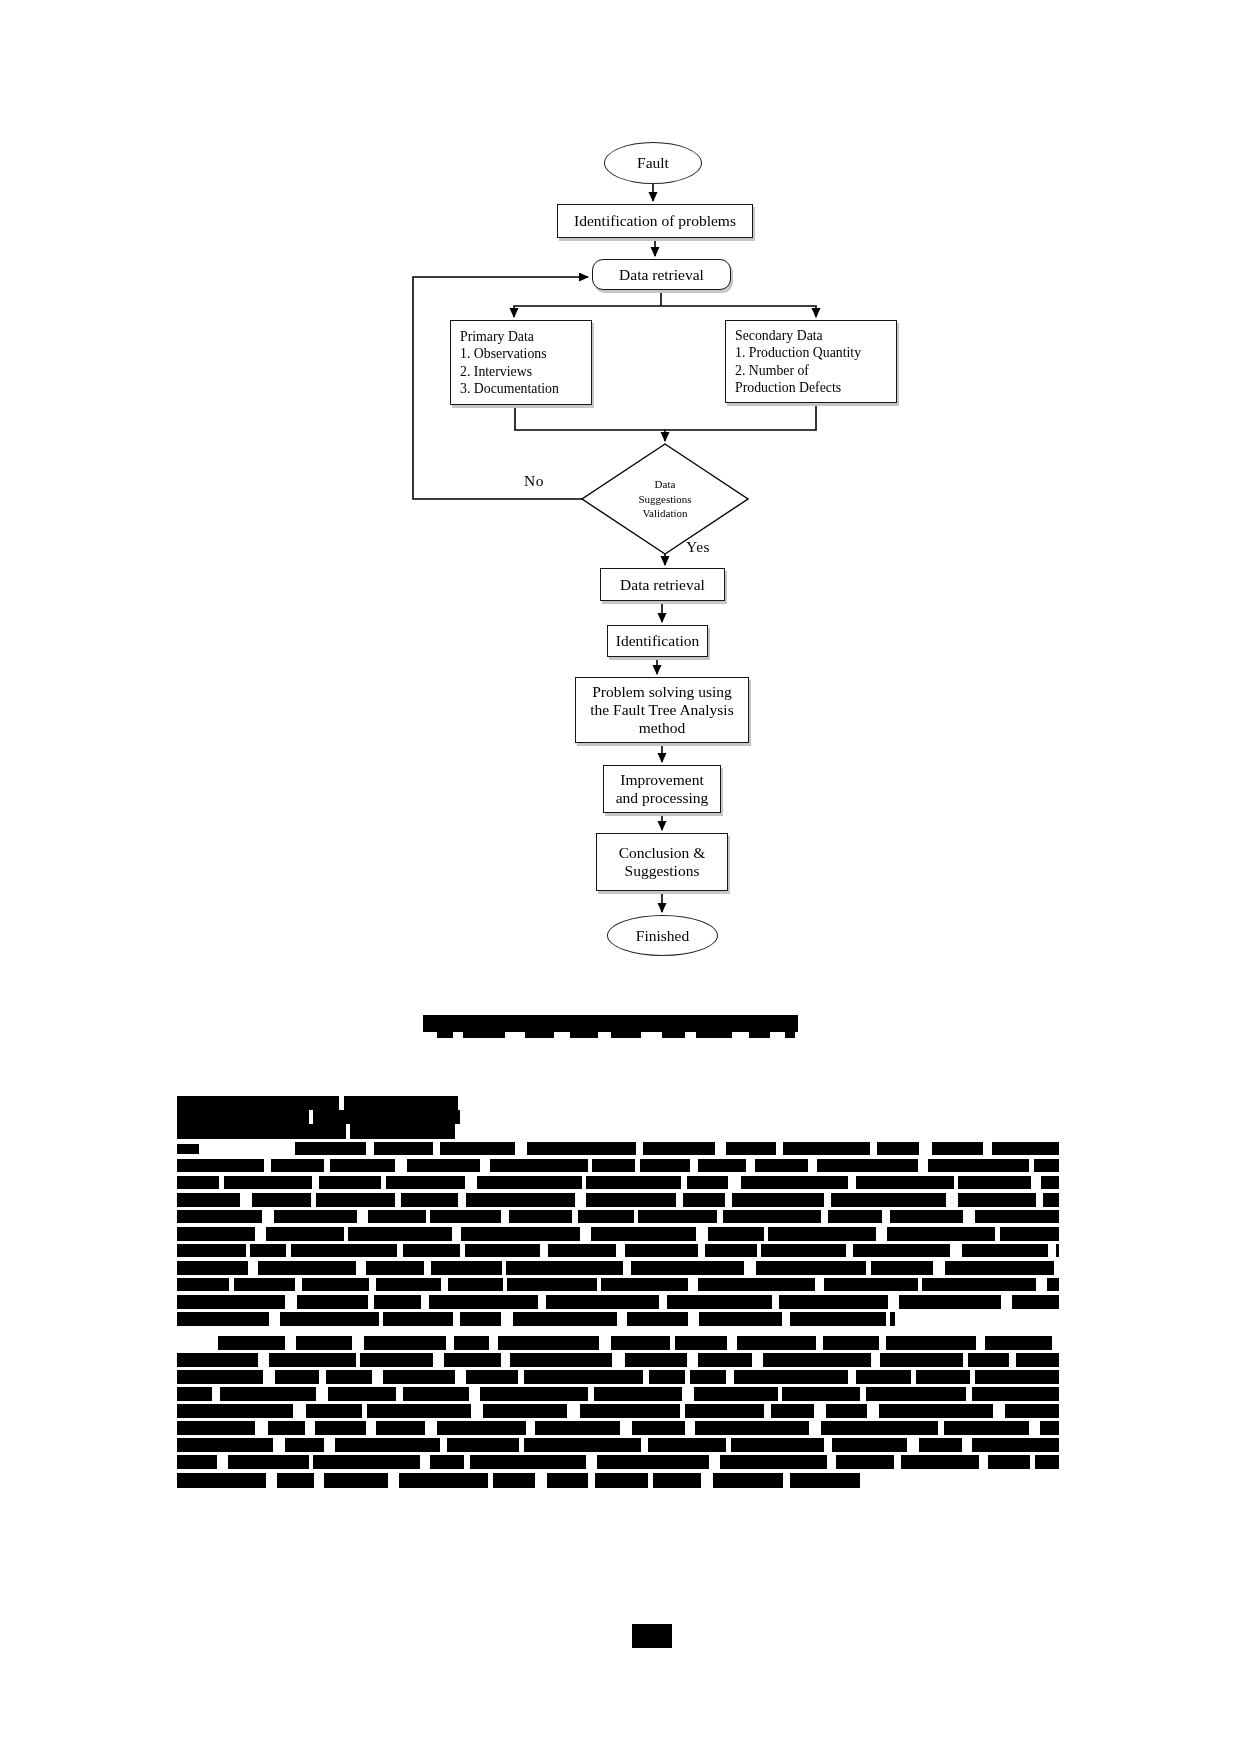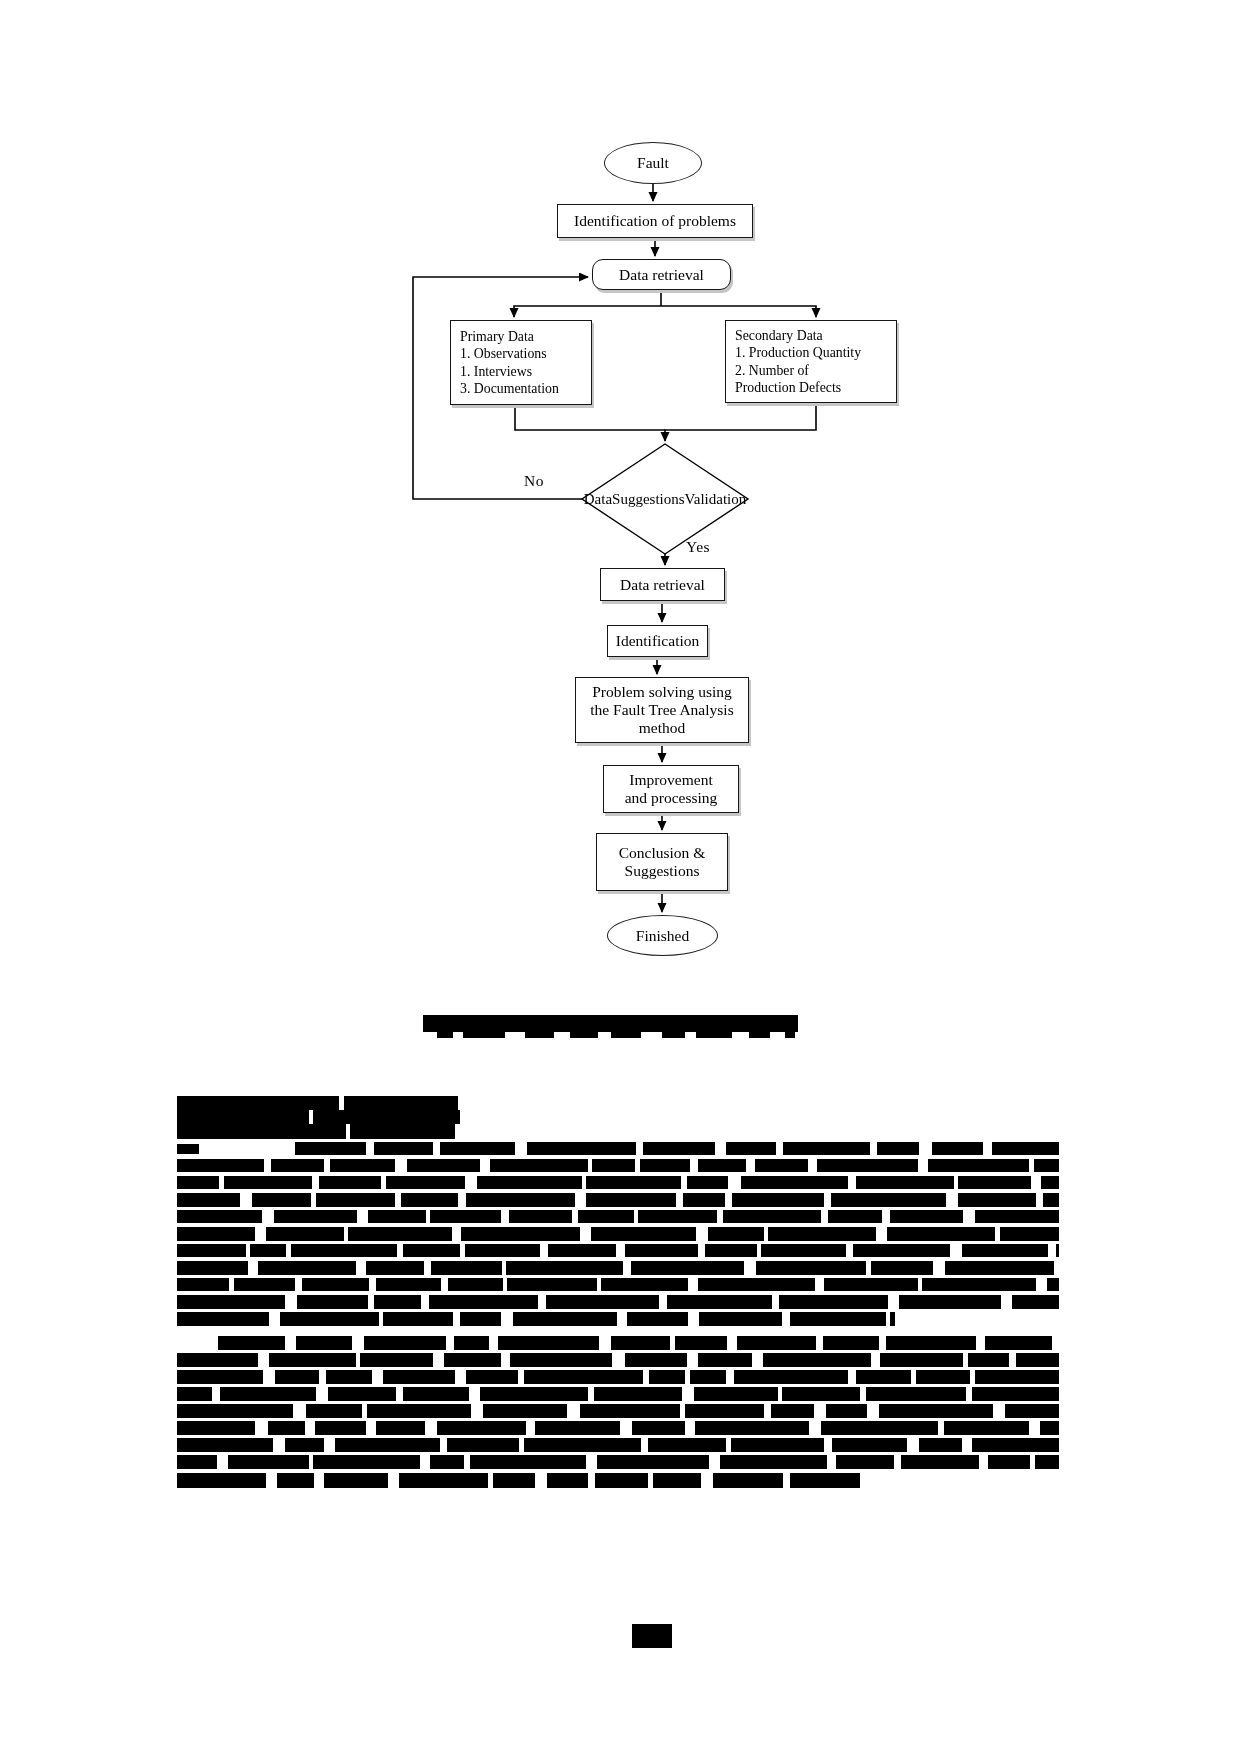--- a/index.html
+++ b/index.html
@@ -44,24 +44,25 @@
     border-radius:50%;
     display:flex;
     justify-content:center;
     align-items:center;
     font-size:15.5px;
     z-index:2;
   }
   .fc-diamond-label{
     position:absolute;
     display:flex;
+    flex-direction:column;
     justify-content:center;
     align-items:center;
     text-align:center;
-    font-size:15px;
+    font-size:11px;
     line-height:14.5px;
     z-index:2;
   }
   .edge-label{
     position:absolute;
     font-size:15.5px;
     z-index:2;
     letter-spacing:0.5px;
   }
   .redact{
@@ -102,21 +103,21 @@
       </div>
       <div class="fc-box" style="left: 557px; top: 204px; width: 196px; height: 34px;">
         <span>Identification of problems</span>
       </div>
       <div class="fc-box" style="left: 592px; top: 259px; width: 139px; height: 31px; border-radius: 11px;">
         <span>Data retrieval</span>
       </div>
       <div class="fc-box align-left" style="left: 450px; top: 320px; width: 142px; height: 85px;">
         <div>Primary Data</div>
         <div>1. Observations</div>
-        <div>1. Interviews</div>
+        <div>2. Interviews</div>
         <div>3. Documentation</div>
       </div>
       <div class="fc-box align-left" style="left: 725px; top: 320px; width: 172px; height: 83px;">
         <div>Secondary Data</div>
         <div>1. Production Quantity</div>
         <div>2. Number of</div>
         <div>Production Defects</div>
       </div>
       <div class="fc-diamond-label" style="left: 582px; top: 444px; width: 166px; height: 110px;">
         <div>Data</div>
@@ -127,21 +128,21 @@
         <span>Data retrieval</span>
       </div>
       <div class="fc-box" style="left: 607px; top: 625px; width: 101px; height: 32px;">
         <span>Identification</span>
       </div>
       <div class="fc-box" style="left: 575px; top: 677px; width: 174px; height: 66px;">
         <div>Problem solving using</div>
         <div>the Fault Tree Analysis</div>
         <div>method</div>
       </div>
-      <div class="fc-box" style="left: 603px; top: 765px; width: 136px; height: 48px;">
+      <div class="fc-box" style="left: 603px; top: 765px; width: 118px; height: 48px;">
         <div>Improvement</div>
         <div>and processing</div>
       </div>
       <div class="fc-box" style="left: 596px; top: 833px; width: 132px; height: 58px;">
         <div>Conclusion &amp;</div>
         <div>Suggestions</div>
       </div>
       <div class="fc-ellipse" style="left: 607px; top: 915px; width: 111px; height: 41px;">
         <span>Finished</span>
       </div>

